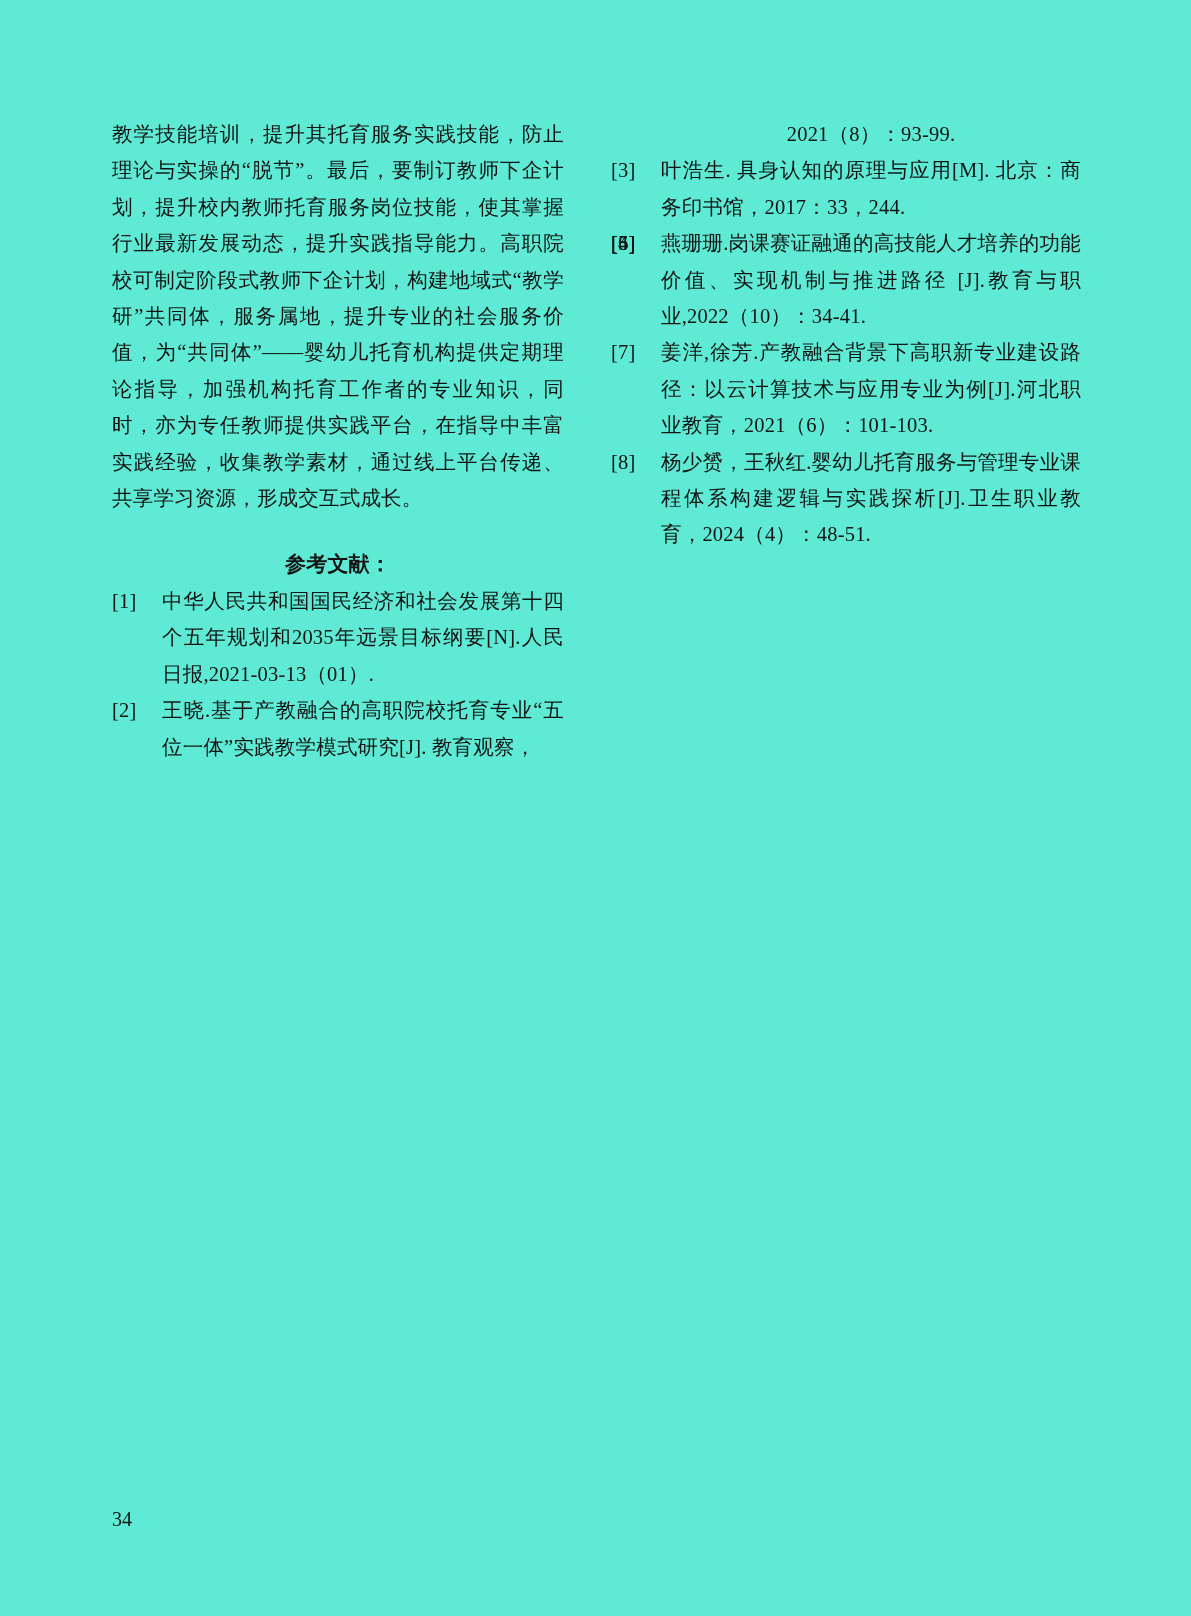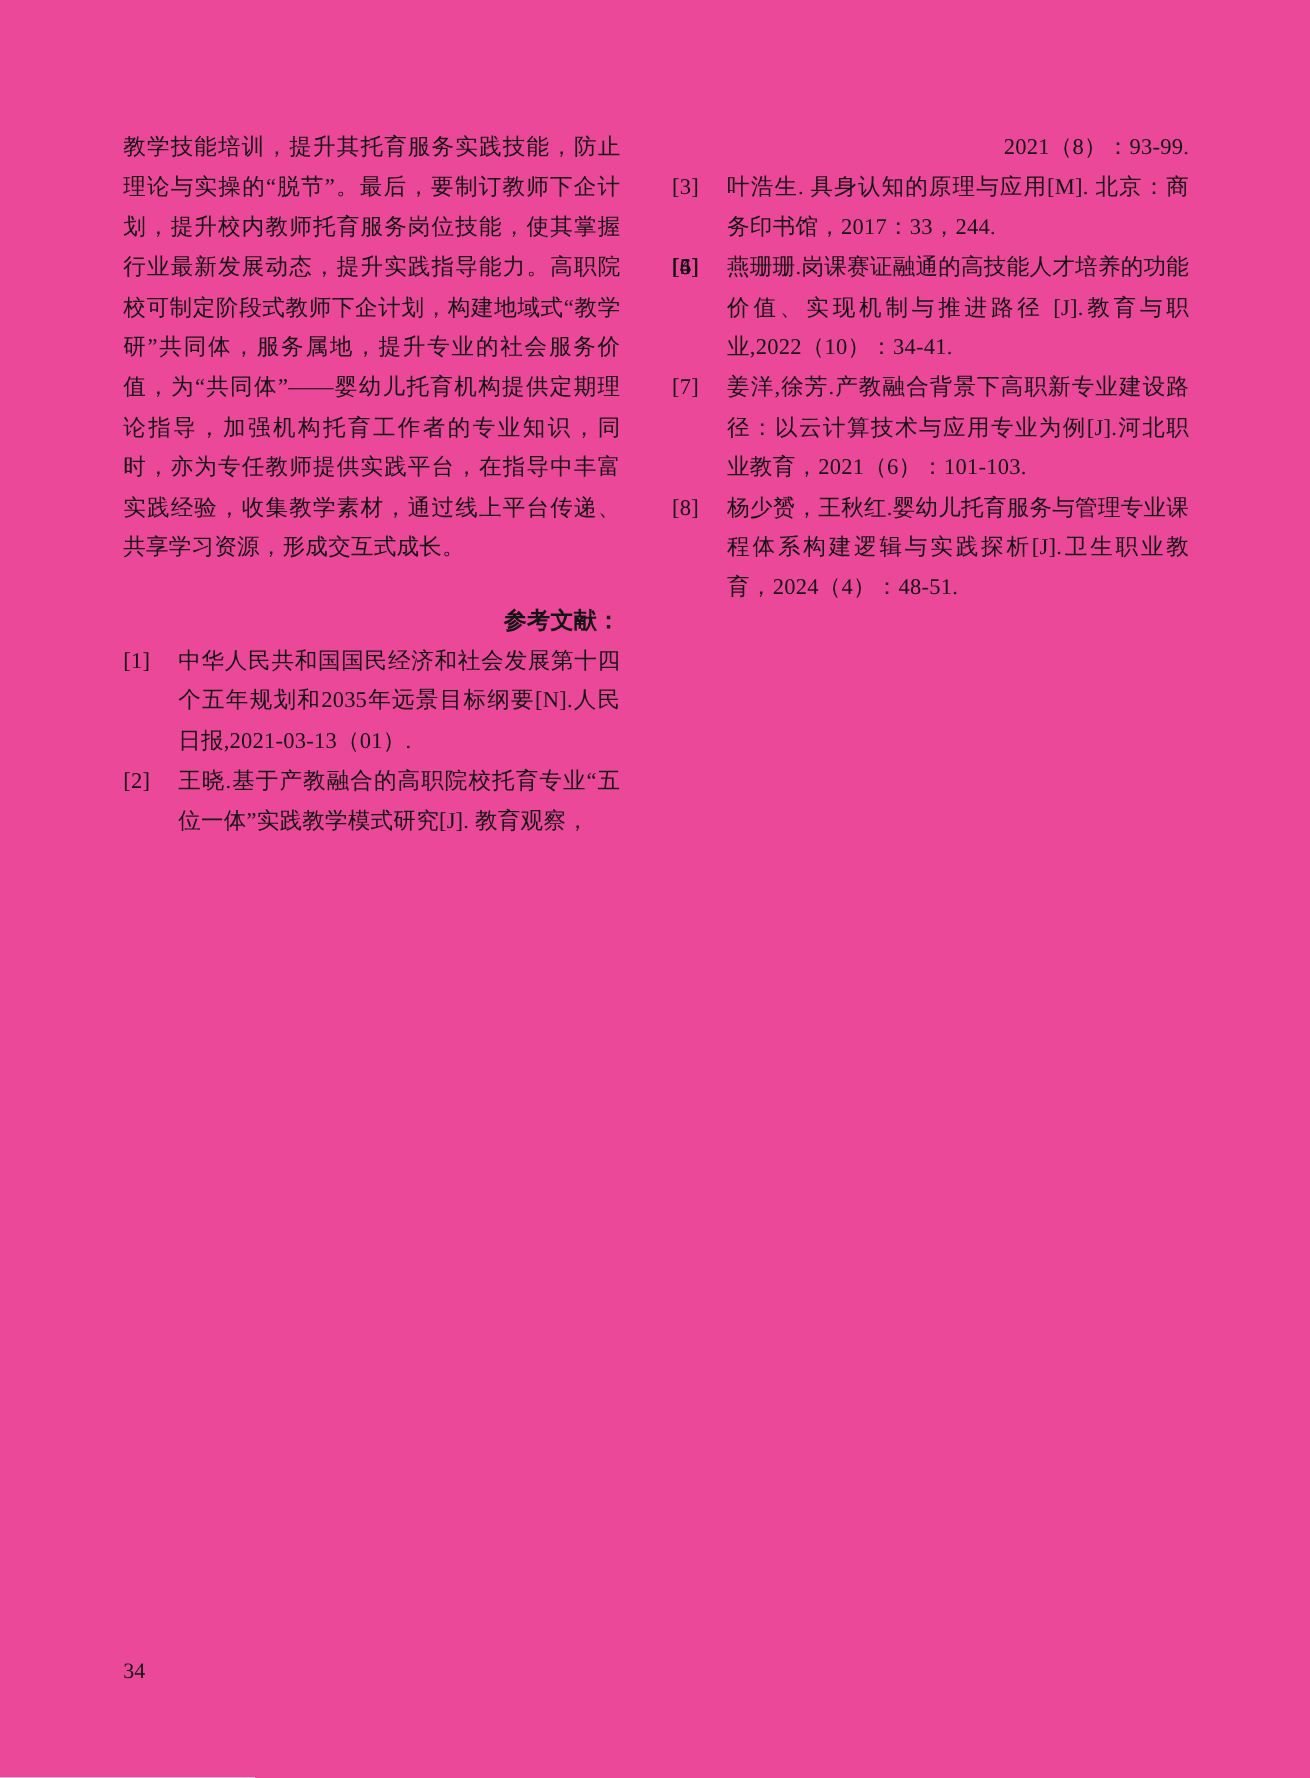--- a/index.html
+++ b/index.html
@@ -9,51 +9,51 @@
     background: #ffffff;
     position: relative;
     font-family: "Liberation Serif", "DejaVu Serif", serif;
     color: #141414;
   }
   .page {
     position: absolute;
     top: 0; left: 0;
     width: 1191px;
     height: 1616px;
-    background: #ec4899;
+    background: #5eead4;
     overflow: hidden;
   }
   .col {
     position: absolute;
     top: 116px;
     font-size: 20.5px;
     line-height: 36.4px;
     text-align: justify;
     letter-spacing: 0.2px;
   }
   .col-left  { left: 112px; width: 452px; }
   .col-right { left: 611px; width: 470px; }
   .para { text-align: justify; }
   .refs-heading {
     margin-top: 30px;
     font-weight: bold;
     font-size: 21px;
-    text-align: right;
+    text-align: center;
   }
   .ref {
     position: relative;
     padding-left: 50px;
     text-align: justify;
   }
   .ref-label {
     position: absolute;
     left: 0;
     top: 0;
   }
-  .ref-cont { padding-left: 50px; text-align: right; }
+  .ref-cont { padding-left: 50px; text-align: center; }
   .page-number {
     position: absolute;
     left: 112px;
     top: 1508px;
     font-size: 20px;
     color: #141414;
     font-family: "Liberation Serif", "DejaVu Serif", serif;
   }
 </style>
 </head>

